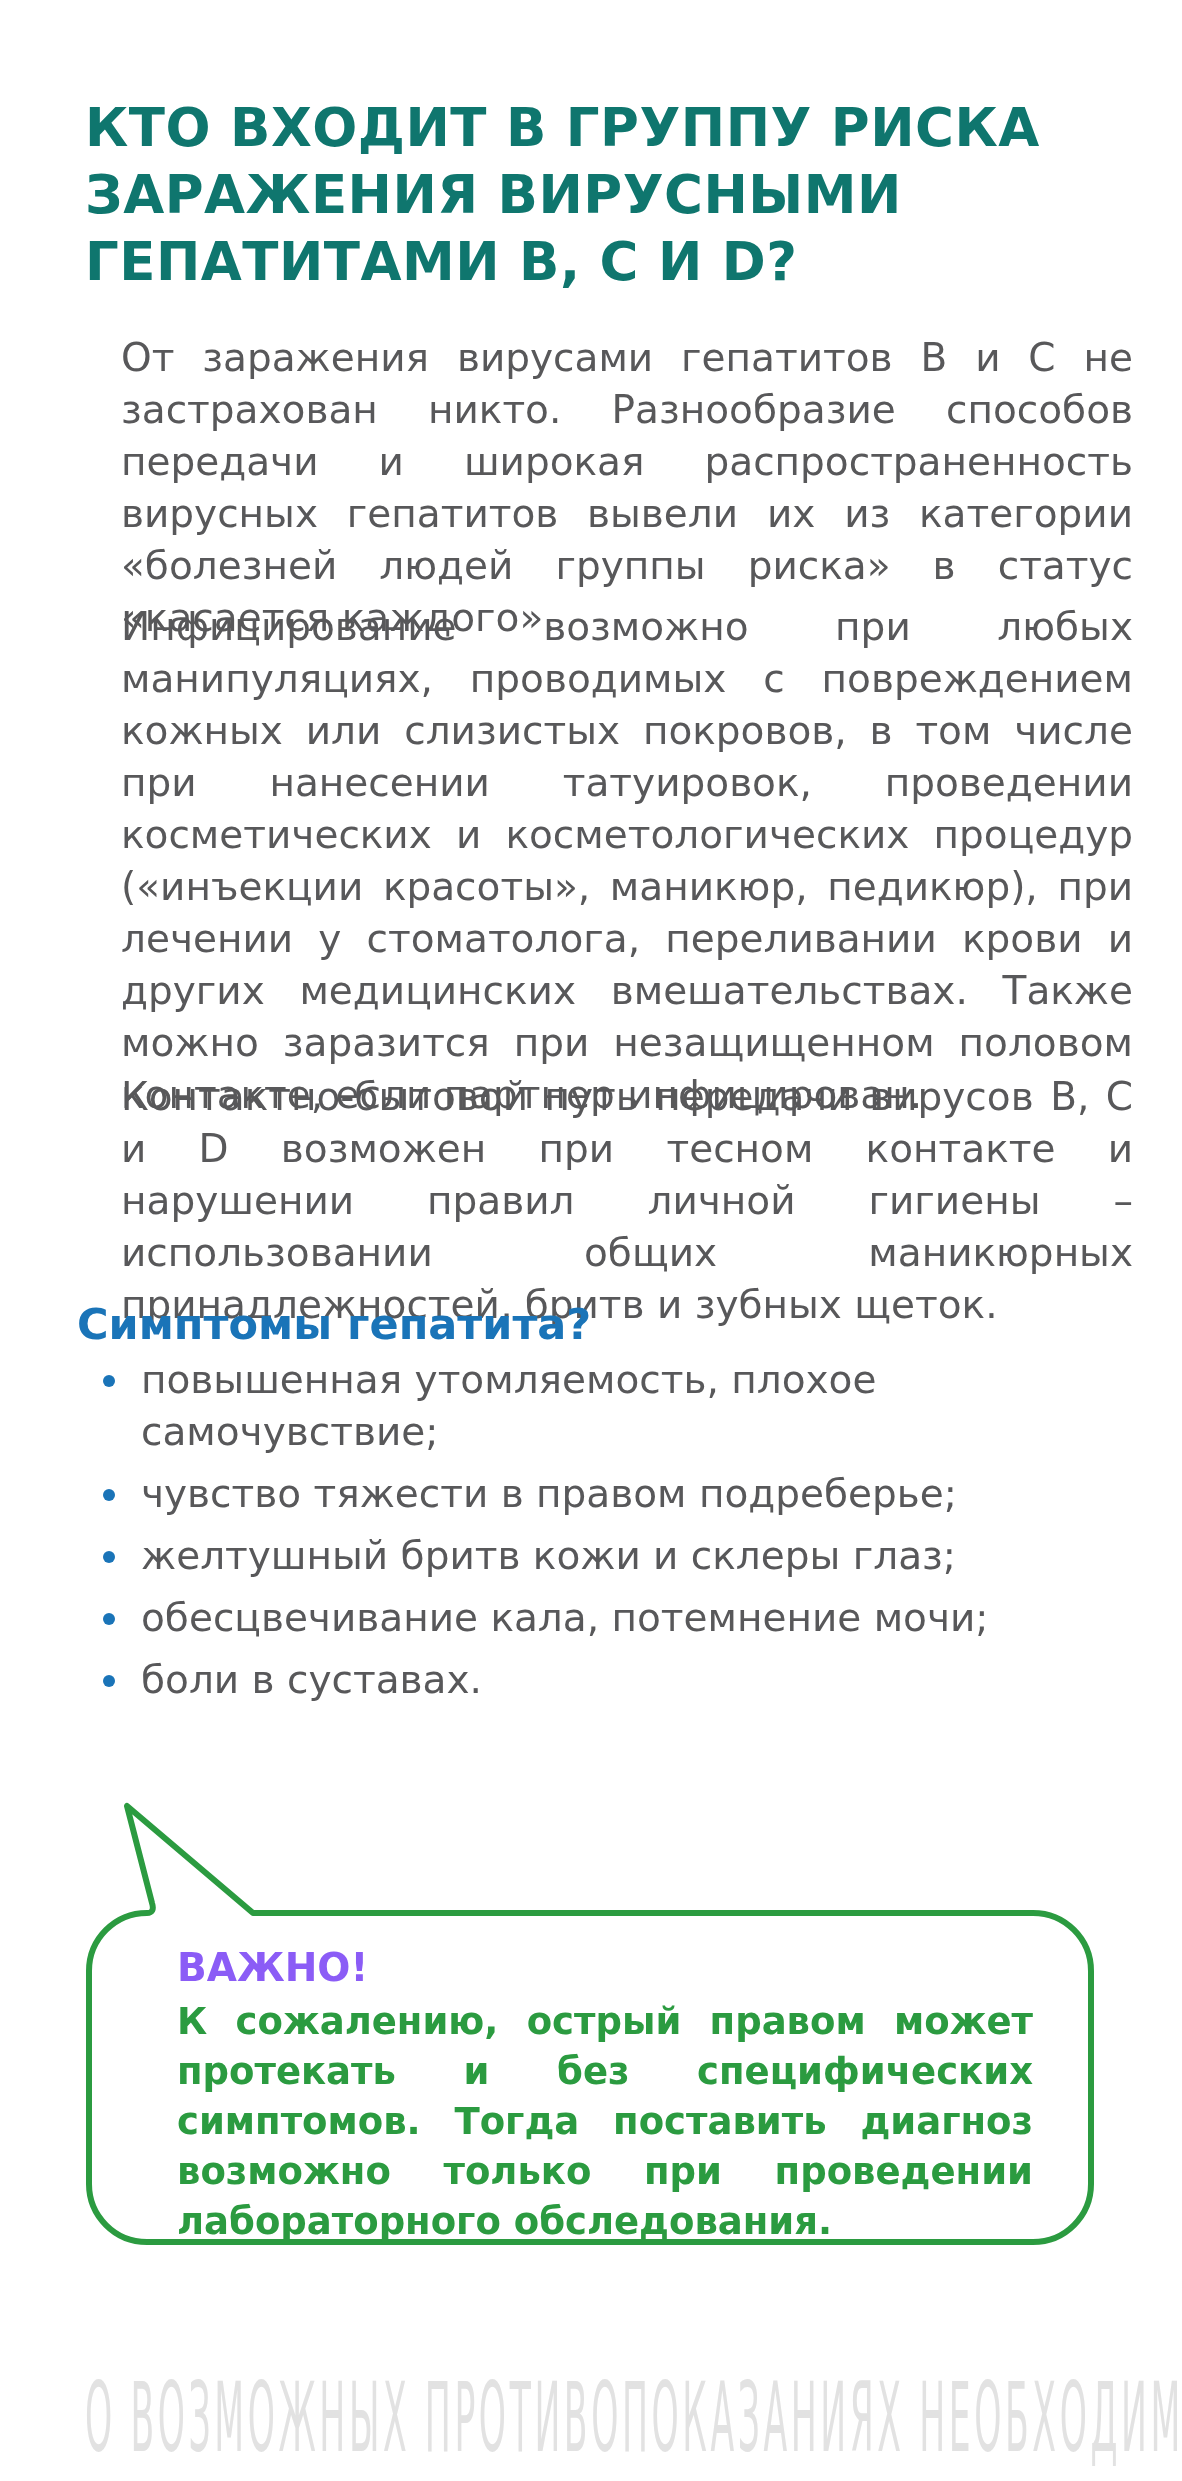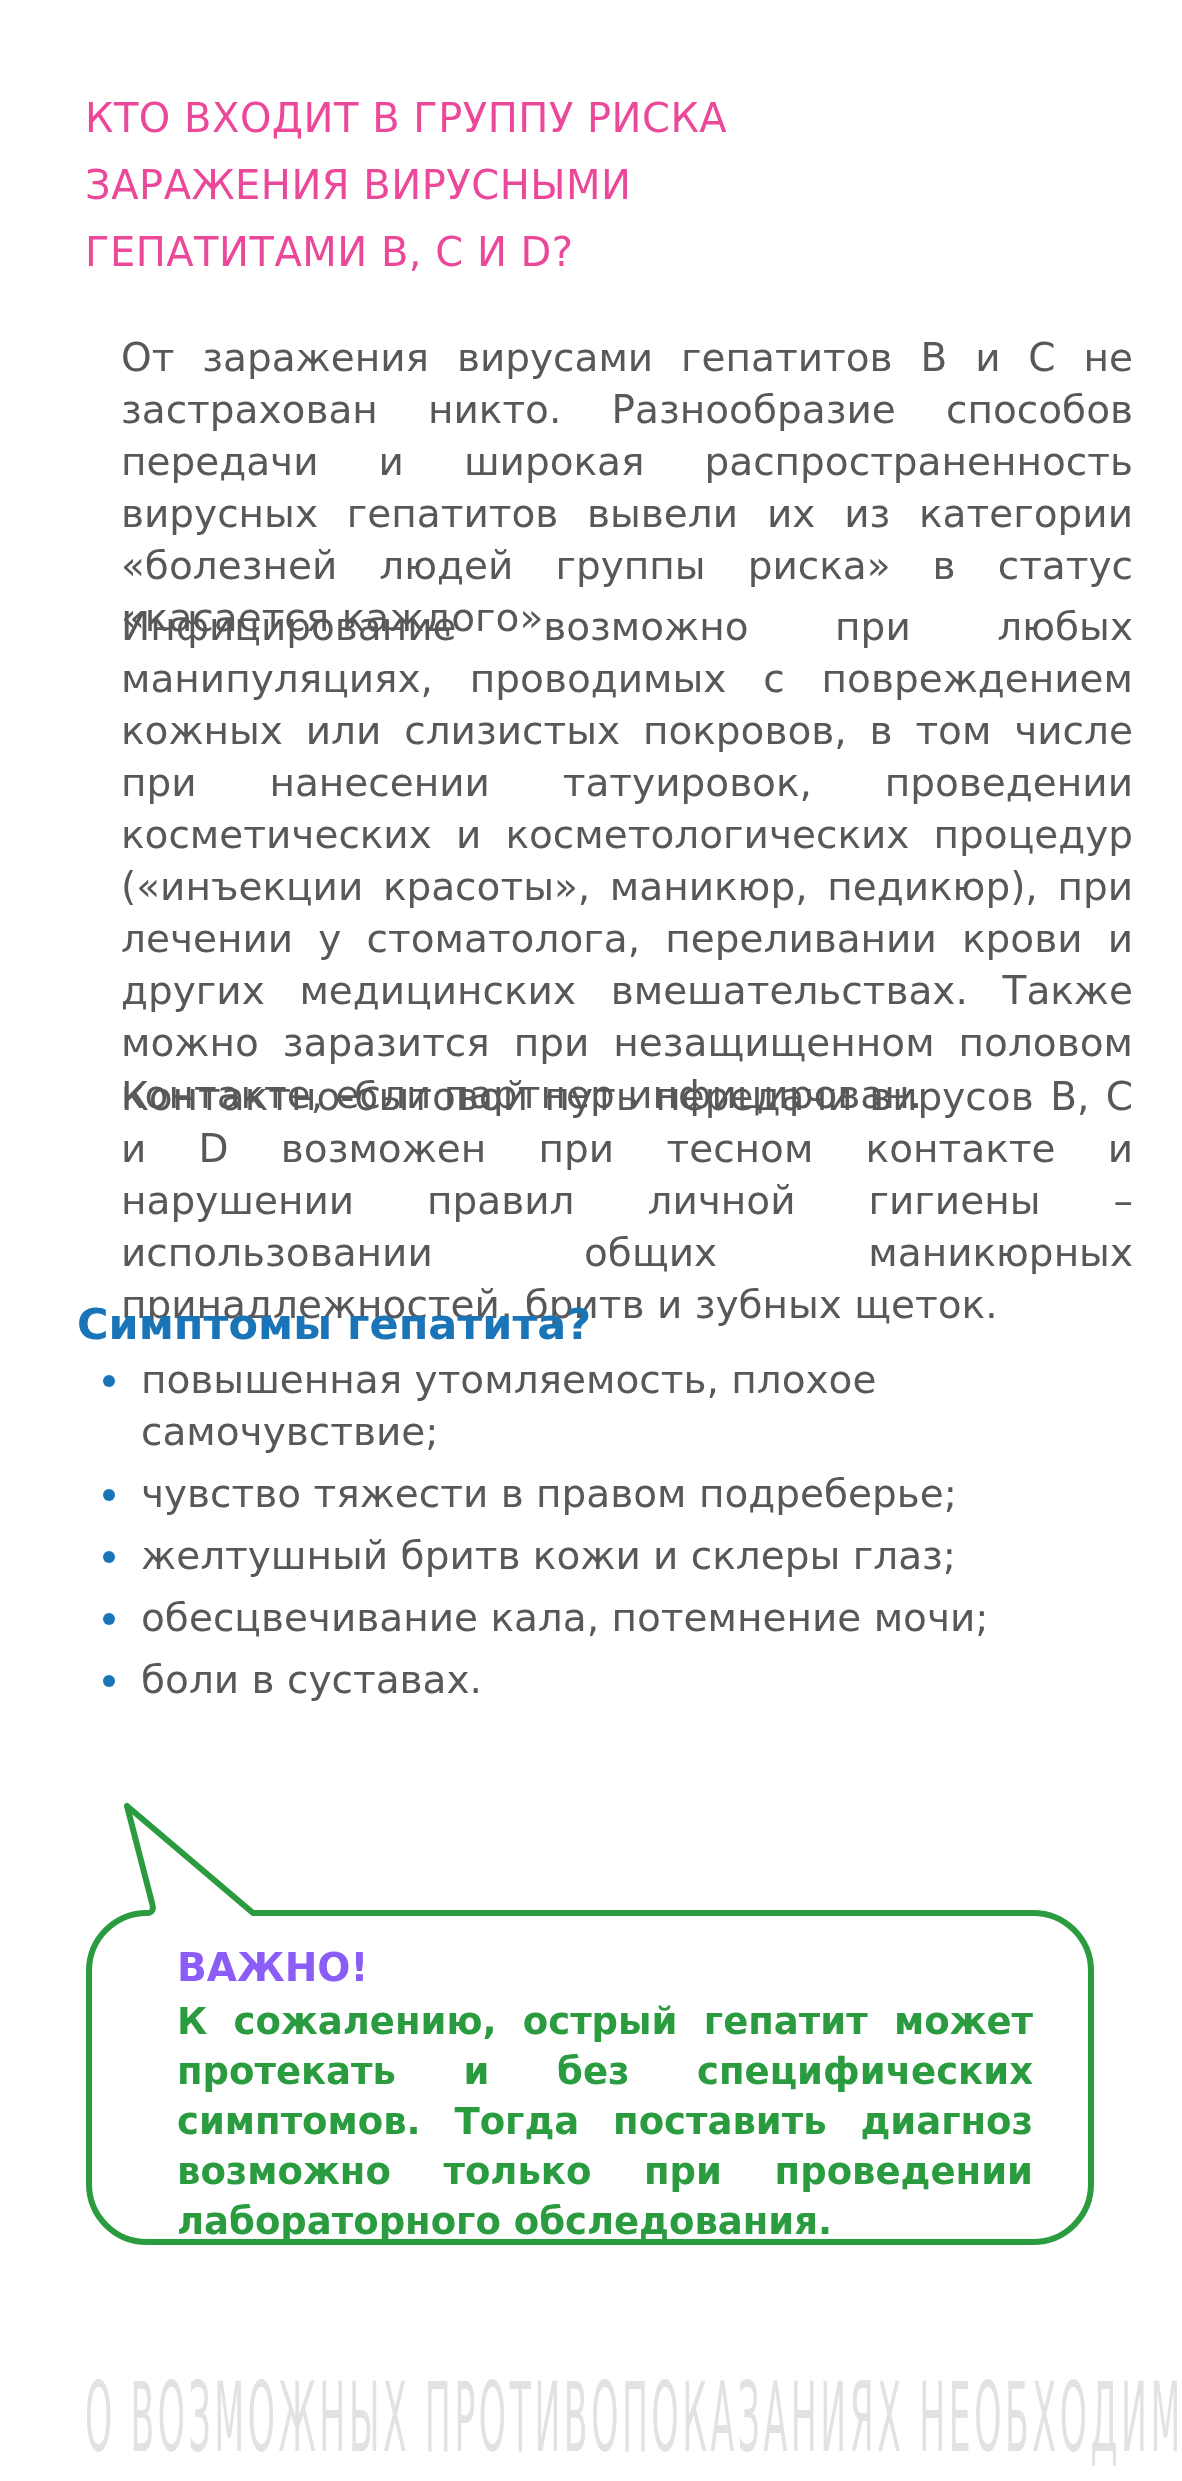--- a/index.html
+++ b/index.html
@@ -8,23 +8,23 @@
     width: 1182px;
     height: 2481px;
     background: #ffffff;
     overflow: hidden;
     font-family: "DejaVu Sans", "Liberation Sans", sans-serif;
   }
   .abs { position: absolute; }
 
   .doc-title {
     left: 85px; top: 58px; width: 1020px;
-    color: #ec4899;
-    font-size: 40px;
-    font-weight: 400;
+    color: #0f766e;
+    font-size: 53px;
+    font-weight: 700;
     line-height: 67px;
     letter-spacing: 0.5px;
   }
 
   .para {
     left: 85px; width: 1012px;
     color: #58585a;
     font-size: 39px;
     line-height: 52px;
     text-align: justify;
@@ -132,17 +132,17 @@
              A 58 58 0 0 0 147 2242
              L 1033 2242
              A 58 58 0 0 0 1091 2184
              L 1091 1971
              A 58 58 0 0 0 1033 1913
              L 253 1913 Z" fill="#ffffff" stroke="#2b9b40" stroke-width="6" stroke-linejoin="round" stroke-linecap="round"></path>
   </svg>
 
   <div class="abs important-title">ВАЖНО!</div>
 
-  <div class="abs important-text">К сожалению, острый гепатит может проте­кать и без специфических симптомов. Тогда поставить диагноз возможно только при проведении лабораторного обследования.</div>
+  <div class="abs important-text">К сожалению, острый правом может проте­кать и без специфических симптомов. Тогда поставить диагноз возможно только при проведении лабораторного обследования.</div>
 
   <div class="abs footer-note">О ВОЗМОЖНЫХ ПРОТИВОПОКАЗАНИЯХ НЕОБХОДИМО</div>
 
 </div>
 
 </body></html>

